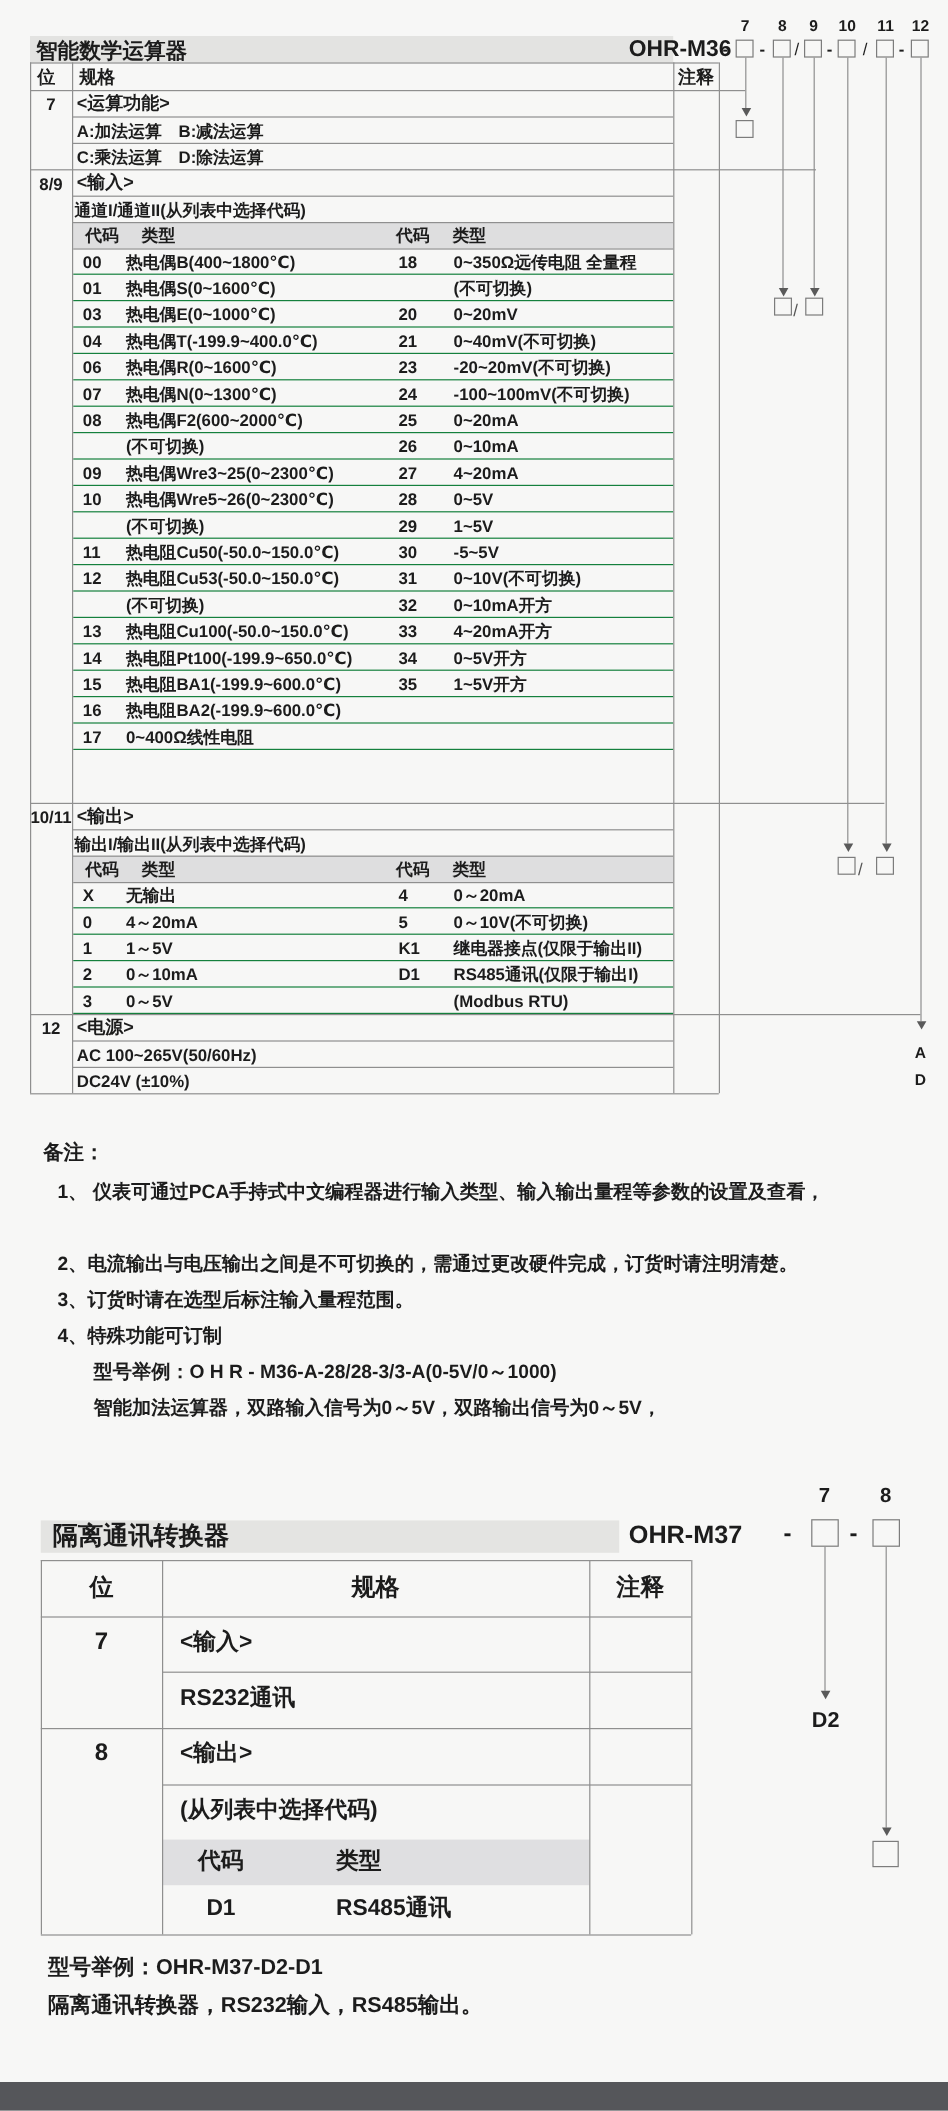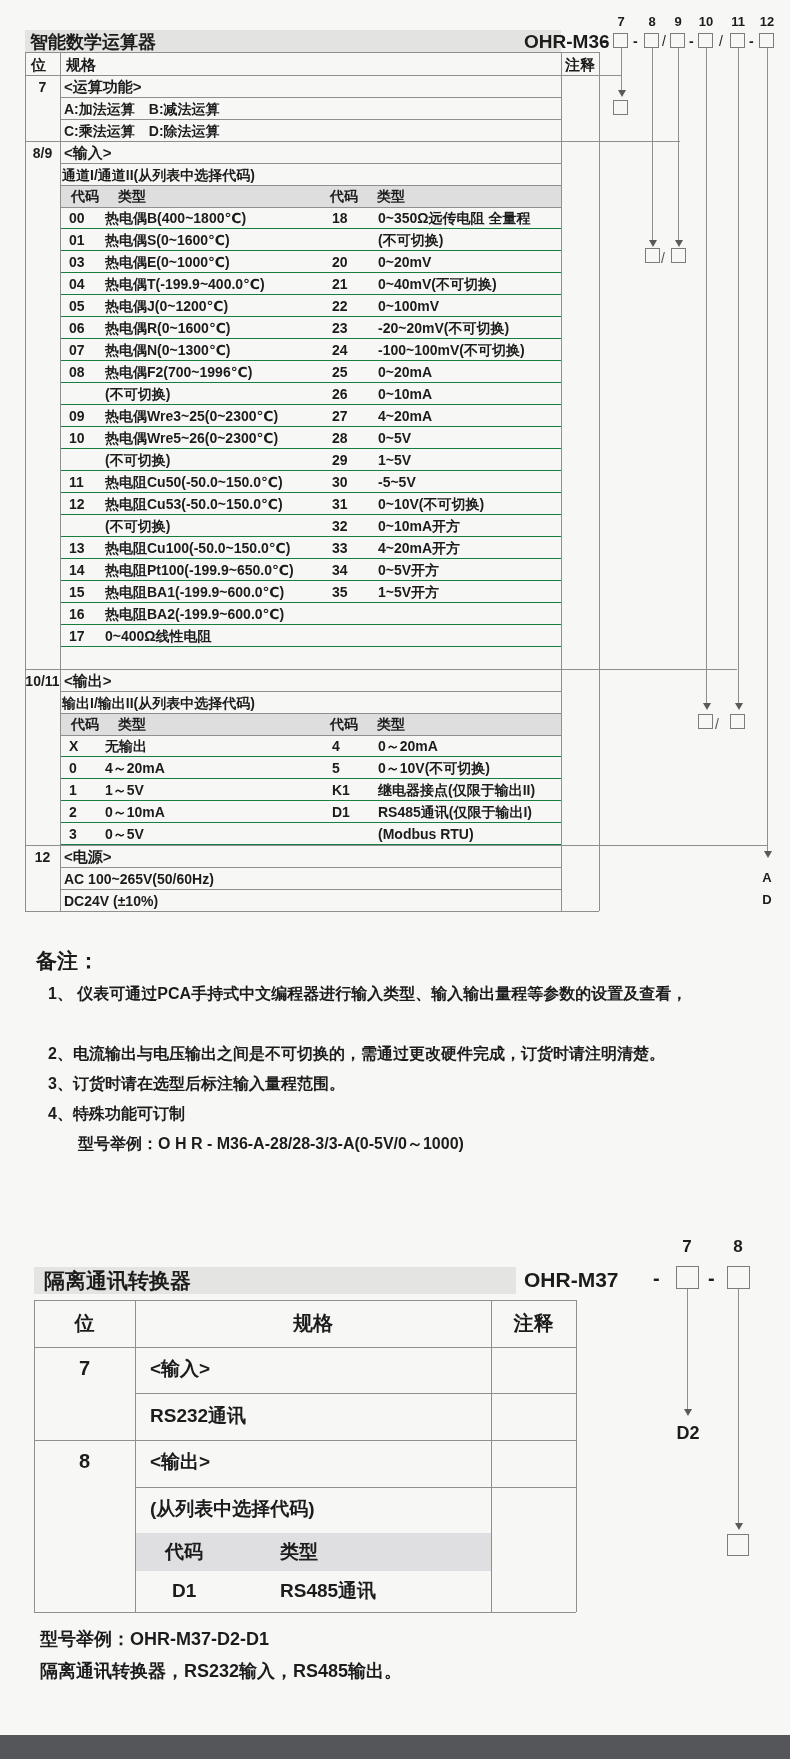--- a/index.html
+++ b/index.html
@@ -94,40 +94,34 @@
         <span class="cell" style="left: 271px;">20</span>
         <span class="cell" style="left: 317px;">0~20mV</span>
       </div>
       <div class="lrow">
         <span class="cell" style="left: 8px;">04</span>
         <span class="cell" style="left: 44px;">热电偶T(-199.9~400.0℃)</span>
         <span class="cell" style="left: 271px;">21</span>
         <span class="cell" style="left: 317px;">0~40mV(不可切换)</span>
       </div>
       <div class="lrow">
-        <span class="cell" style="left: 8px;">05</span>
-        <span class="cell" style="left: 44px;">热电偶J(0~1200℃)</span>
-        <span class="cell" style="left: 271px;">22</span>
-        <span class="cell" style="left: 317px;">0~100mV</span>
-      </div>
-      <div class="lrow">
         <span class="cell" style="left: 8px;">06</span>
         <span class="cell" style="left: 44px;">热电偶R(0~1600℃)</span>
         <span class="cell" style="left: 271px;">23</span>
         <span class="cell" style="left: 317px;">-20~20mV(不可切换)</span>
       </div>
       <div class="lrow">
         <span class="cell" style="left: 8px;">07</span>
         <span class="cell" style="left: 44px;">热电偶N(0~1300℃)</span>
         <span class="cell" style="left: 271px;">24</span>
         <span class="cell" style="left: 317px;">-100~100mV(不可切换)</span>
       </div>
       <div class="lrow">
         <span class="cell" style="left: 8px;">08</span>
-        <span class="cell" style="left: 44px;">热电偶F2(700~1996℃)</span>
+        <span class="cell" style="left: 44px;">热电偶F2(600~2000℃)</span>
         <span class="cell" style="left: 271px;">25</span>
         <span class="cell" style="left: 317px;">0~20mA</span>
       </div>
       <div class="lrow">
         <span class="cell" style="left: 44px;">(不可切换)</span>
         <span class="cell" style="left: 271px;">26</span>
         <span class="cell" style="left: 317px;">0~10mA</span>
       </div>
       <div class="lrow">
         <span class="cell" style="left: 8px;">09</span>
@@ -240,26 +234,27 @@
   <div class="bx" style="left:613px;top:100px;width:15px;height:15px"></div>
   <div class="bx" style="left:645px;top:248px;width:15px;height:15px"></div>
   <span class="ab f14" style="left:661px;top:249px;color:#555">/</span>
   <div class="bx" style="left:671px;top:248px;width:15px;height:15px"></div>
   <div class="bx" style="left:698px;top:714px;width:15px;height:15px"></div>
   <span class="ab f14" style="left:715px;top:715px;color:#555">/</span>
   <div class="bx" style="left:730px;top:714px;width:15px;height:15px"></div>
   <span class="ab f13 sb ctr" style="left:759px;top:869px;width:16px">A</span>
   <span class="ab f13 sb ctr" style="left:759px;top:891px;width:16px">D</span>
 
-  <span class="ab f16 b" style="left:36px;top:950px;font-size:21px">备注：</span>
+  <span class="ab f16 b" style="left:36px;top:950px;font-size:17px">备注：</span>
   <span class="ab f16 sb" style="left:48px;top:983px">1、 仪表可通过PCA手持式中文编程器进行输入类型、输入输出量程等参数的设置及查看，</span>
   <span class="ab f16 sb" style="left:48px;top:1043px">2、电流输出与电压输出之间是不可切换的，需通过更改硬件完成，订货时请注明清楚。</span>
   <span class="ab f16 sb" style="left:48px;top:1073px">3、订货时请在选型后标注输入量程范围。</span>
   <span class="ab f16 sb" style="left:48px;top:1103px">4、特殊功能可订制</span>
   <span class="ab f16 sb" style="left:78px;top:1133px">型号举例：O H R - M36-A-28/28-3/3-A(0-5V/0～1000)</span>
+  <span class="ab f16 sb" style="left:78px;top:1163px">智能加法运算器，双路输入信号为0～5V，双路输出信号为0～5V，</span>
 
   <span class="ab f16 b ctr" style="left:677px;top:1236px;width:20px;font-size:17px">7</span>
   <span class="ab f16 b ctr" style="left:728px;top:1236px;width:20px;font-size:17px">8</span>
 
   <div class="band" style="left:34px;top:1267px;width:482px;height:27px;background:#e4e4e2">
     <span class="ab f21 b" style="left:10px;top:1px">隔离通讯转换器</span>
   </div>
   <span class="ab f21 b" style="left:524px;top:1267px">OHR-M37</span>
   <span class="ab f20 b" style="left:653px;top:1266px">-</span>
   <div class="bx" style="left:676px;top:1266px;width:23px;height:23px;border-width:1.5px"></div>

